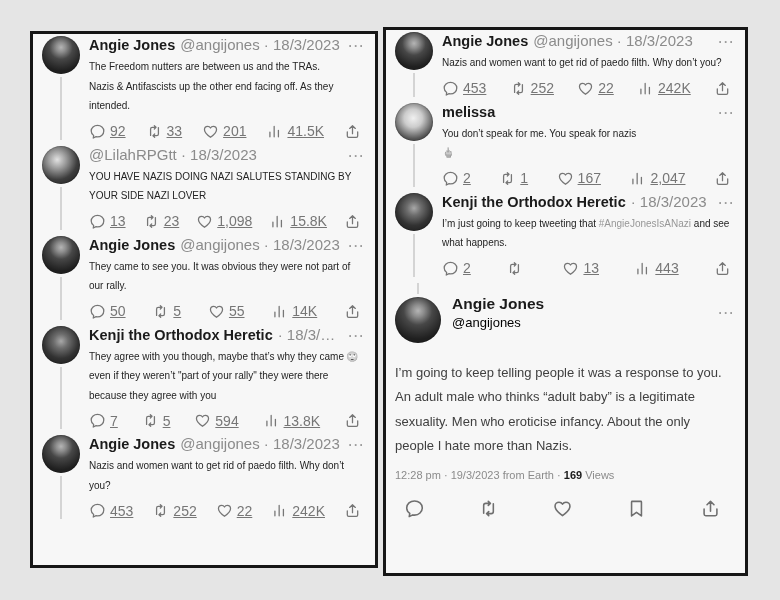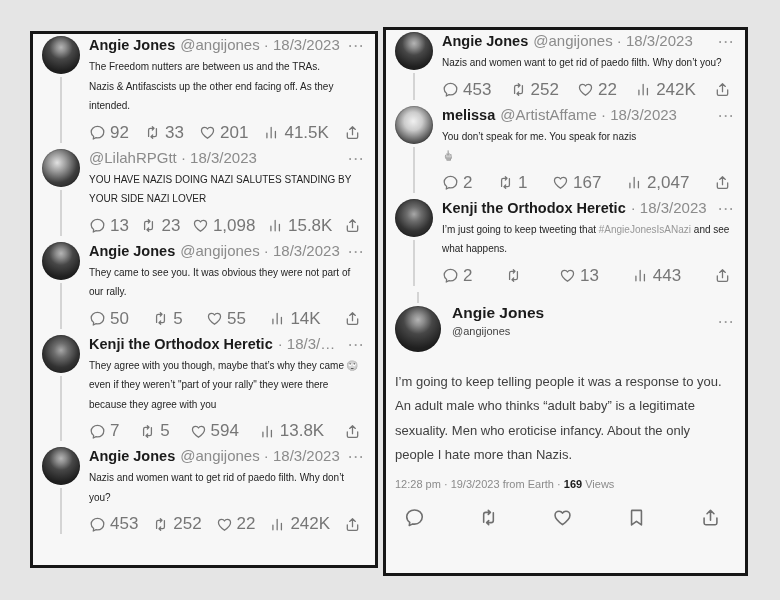--- a/index.html
+++ b/index.html
@@ -28,30 +28,30 @@
   .tline-top { width:2px; height:11px; background:#d4d4d4; margin:0 auto 3px; }
 
   .tw-content { flex:1; min-width:0; }
   .tw-head { display:flex; align-items:baseline; gap:5px; font-size:14.5px; line-height:18px; white-space:nowrap; }
   .tw-name { font-weight:700; color:#1b1b1b; }
   .tw-meta { color:#8b8b8b; font-size:15px; overflow:hidden; text-overflow:ellipsis; }
   .tw-more { margin-left:auto; color:#9c9c9c; font-size:12px; letter-spacing:1.5px; font-weight:700; flex:none; }
   .tw-body { font-size:10px; line-height:19.5px; color:#242424; white-space:pre-line; margin-top:2px; }
   .hashtag { color:#979797; }
 
-  .tw-stats { display:flex; align-items:center; justify-content:space-between; margin-top:7px; padding-right:4px; color:#767676; font-size:17px; }
+  .tw-stats { display:flex; align-items:center; justify-content:space-between; margin-top:7px; padding-right:4px; color:#767676; font-size:14px;text-decoration:underline; }
   .stat { display:flex; align-items:center; gap:4px; }
   .icon  { width:17px; height:17px; stroke:currentColor; fill:none; stroke-width:1.5; stroke-linecap:round; stroke-linejoin:round; flex:none; }
 
   .detail { margin-top:4px; }
   .detail-head { display:flex; align-items:center; gap:10px; }
   .detail-avatar { width:46px; height:46px; }
   .detail-id { display:flex; flex-direction:column; line-height:19px; }
   .detail-name { font-weight:700; font-size:15.5px; color:#1b1b1b; }
-  .detail-handle { color:#6d28d9; font-size:11px; }
+  .detail-handle { color:#000000; font-size:13px; }
   .detail-body { font-size:13px; line-height:24.5px; color:#404040; margin:18px 3px 10px 1px; }
   .detail-time { font-size:11px; color:#8b8b8b; margin:8px 0 13px 1px; }
   .detail-views { font-weight:700; color:#1b1b1b; }
   .detail-actions { display:flex; align-items:center; justify-content:space-between; padding:4px 14px 0 10px; color:#6f6f6f; }
   .detail-actions .icon { width:21px; height:21px; }
 </style>
 </head>
 <body>
 
 <svg width="0" height="0" style="position:absolute" aria-hidden="true">
@@ -364,21 +364,20 @@
     </div>
 
     <div class="tweet">
       <div class="avcol">
         <div class="avatar av-melissa"></div>
         <div class="tline"></div>
       </div>
       <div class="tw-content">
         <div class="tw-head">
           <span class="tw-name">melissa</span>
-          <span class="tw-meta">@ArtistAffame · 18/3/2023</span>
           <span class="tw-more">···</span>
         </div>
         <div class="tw-body">You don’t speak for me. You speak for nazis
 🖕</div>
         <div class="tw-stats">
           <span class="stat">
               <svg class="icon">
                 <use href="#i-reply"></use>
               </svg>
               <span>2</span>

